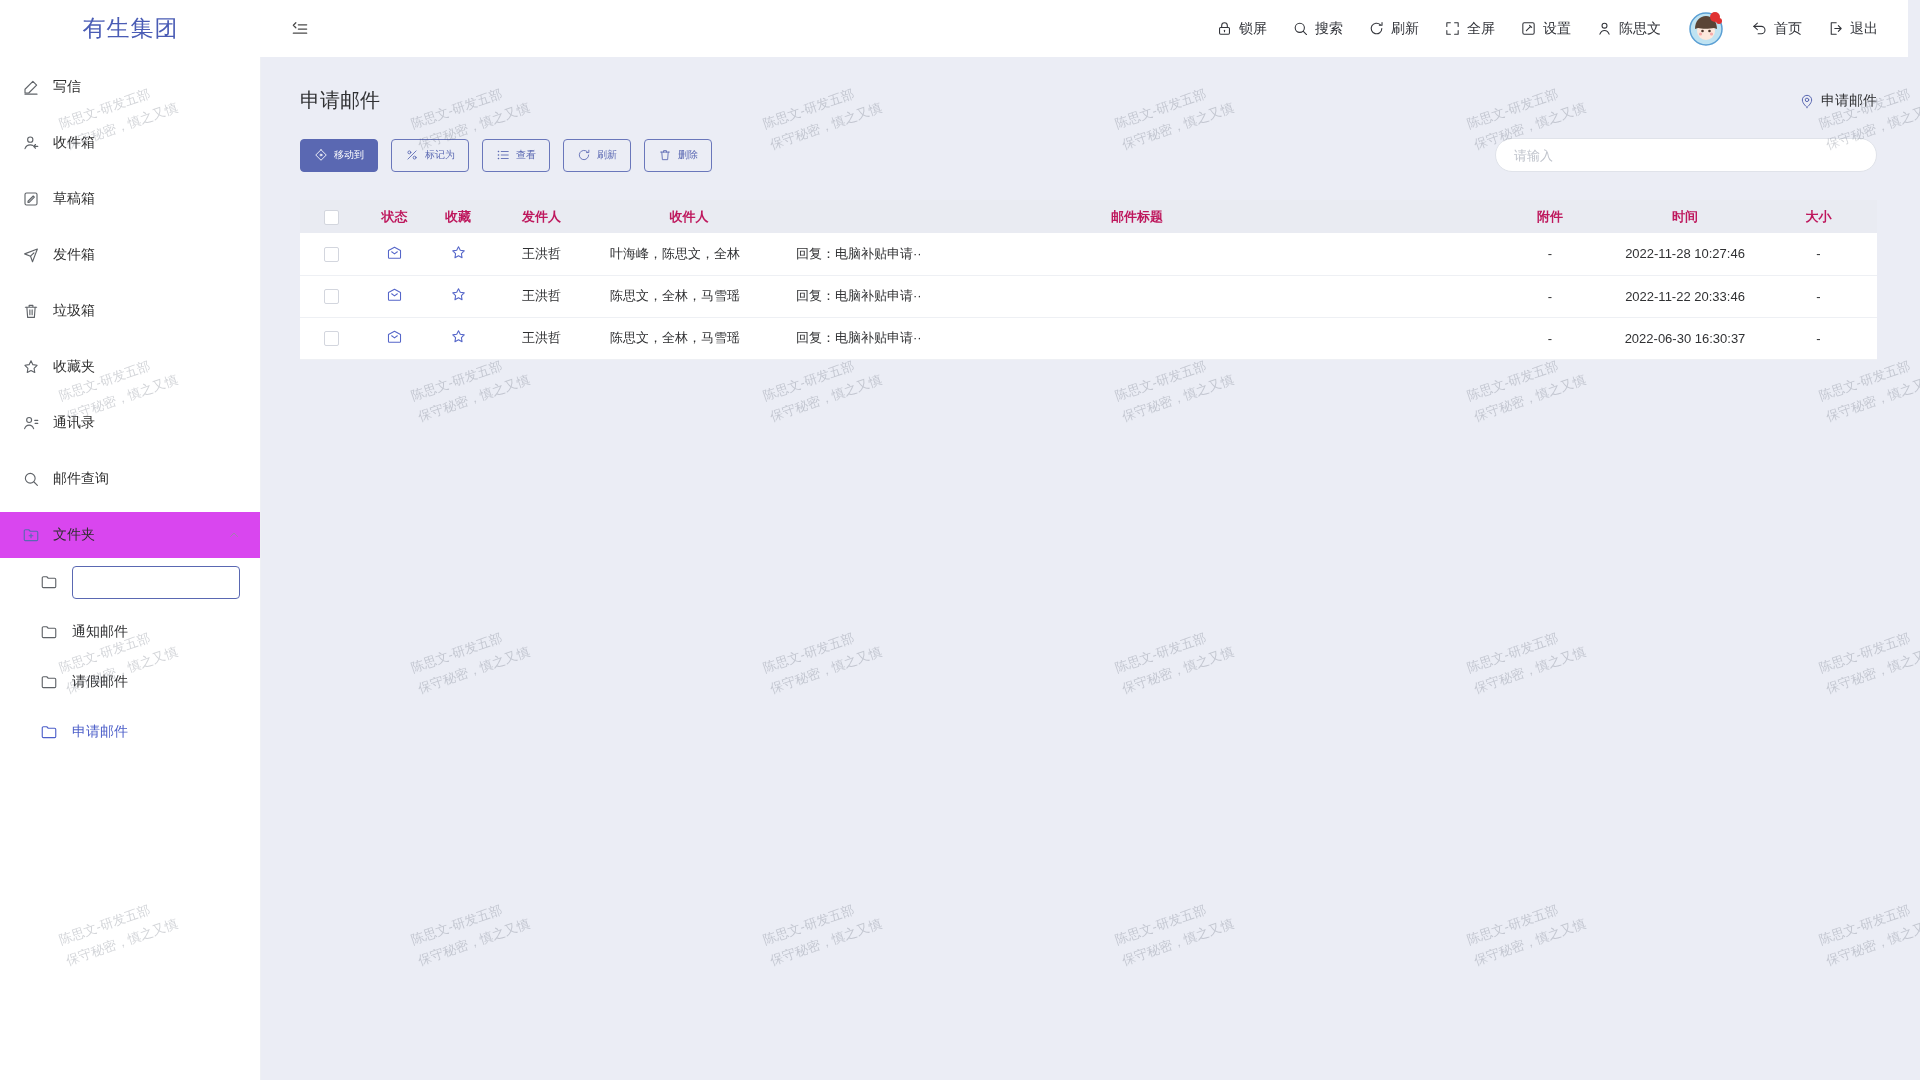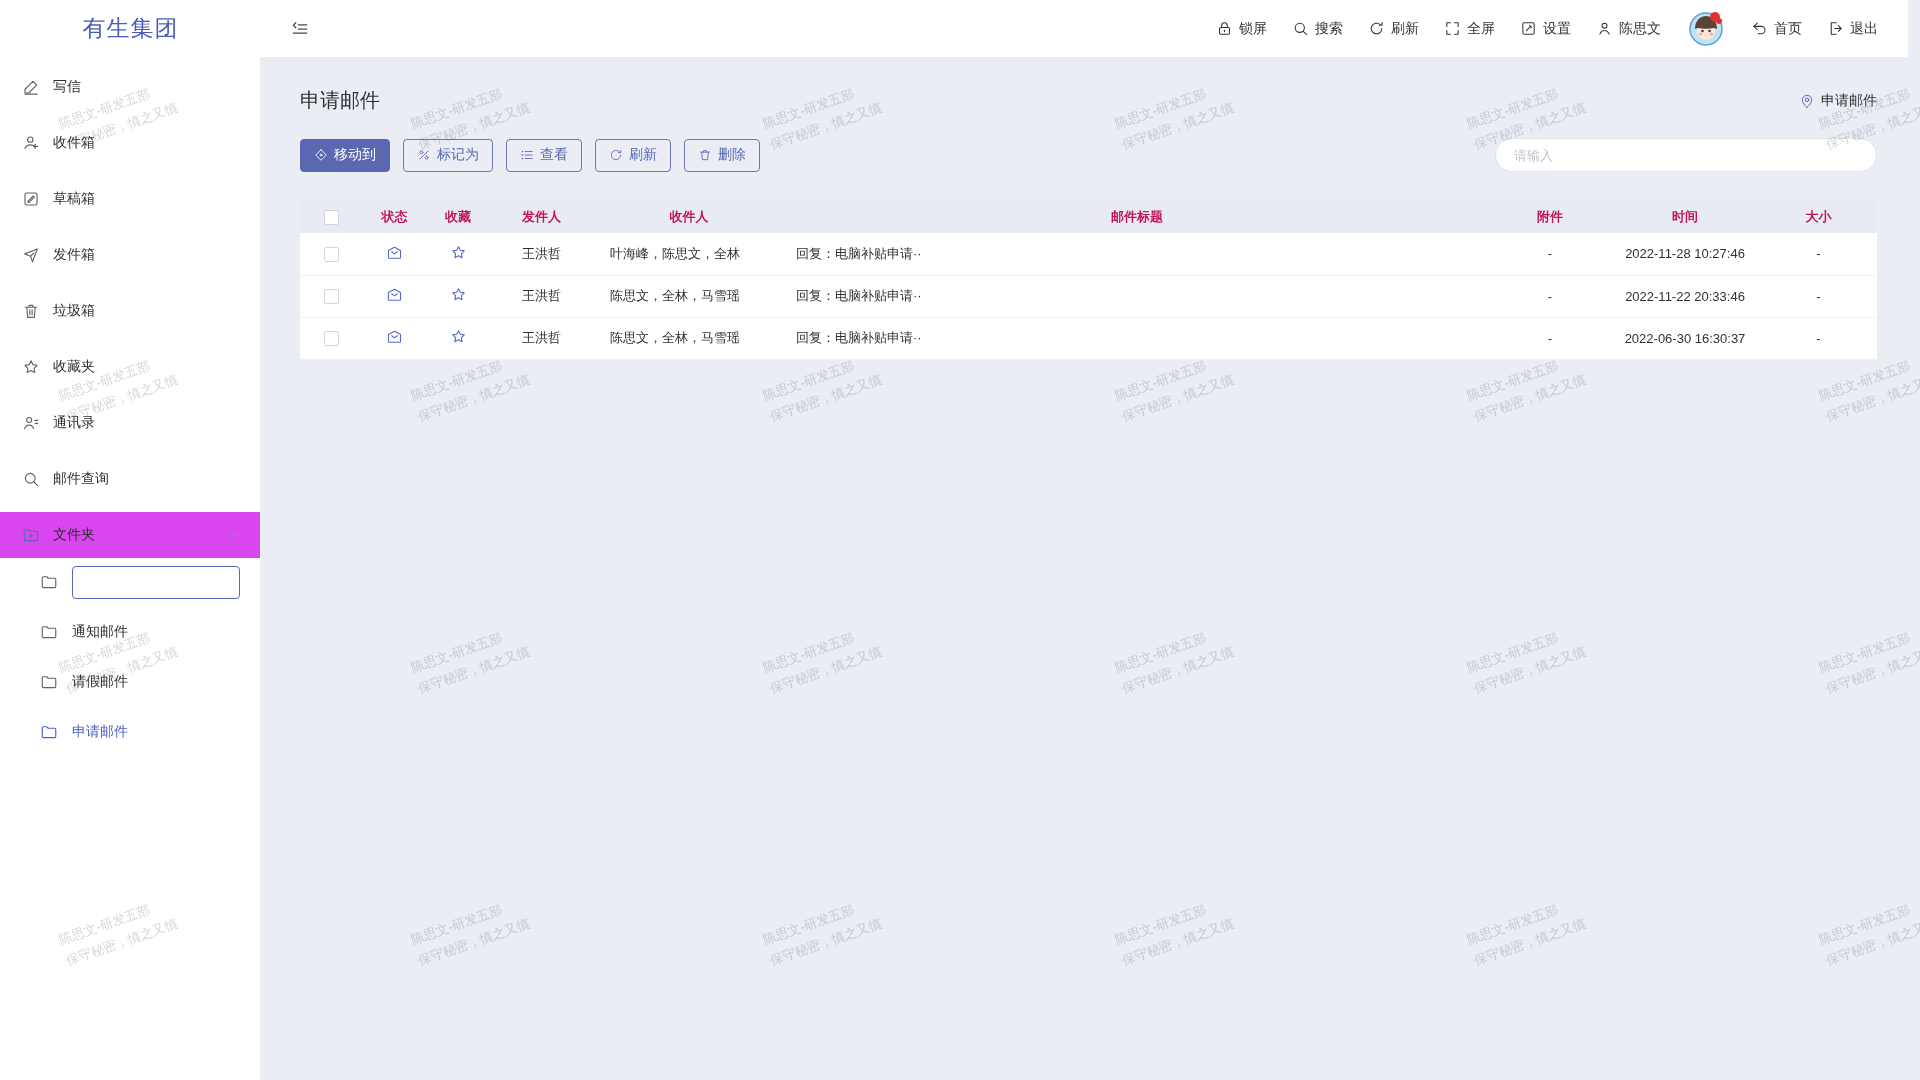--- a/index.html
+++ b/index.html
@@ -43,21 +43,21 @@
   .folder-child.active .ic { color:#4d5fc9; }
 
   
   .main { position:absolute; left:261px; top:57px; right:0; bottom:0; padding:0 43px 14px 39px; display:flex; flex-direction:column; }
   .page-head { display:flex; justify-content:space-between; align-items:center; margin-top:30px; }
   .page-title { font-size:20px; font-weight:500; color:#303133; }
   .breadcrumb { display:flex; align-items:center; gap:6px; font-size:14px; color:#303133; cursor:pointer; }
   .breadcrumb svg { width:16px; height:16px; color:#5a68b2; }
 
   .toolbar { display:flex; align-items:center; margin-top:24px; }
-  .btn { height:33px; padding:0 13px; border-radius:4px; border:1px solid #6a77bb; color:#5a68b2; background:transparent; font-size:14px; font-family:inherit; display:inline-flex; align-items:center; gap:6px; margin-right:13px; cursor:pointer; }
+  .btn { height:33px; padding:0 13px; border-radius:4px; border:1px solid #6a77bb; color:#5a68b2; background:transparent; font-size:10px; font-family:inherit; display:inline-flex; align-items:center; gap:6px; margin-right:13px; cursor:pointer; }
   .btn svg { width:14px; height:14px; }
   .btn.primary { background:#5a68b2; border-color:#5a68b2; color:#fff; }
   .search-wrap { margin-left:auto; }
   .search { width:382px; height:34px; border-radius:17px; border:1px solid #e0e3ea; background:#fff; padding:0 18px; font-size:13px; color:#303133; outline:none; font-family:inherit; }
   .search::placeholder { color:#c0c4cc; }
 
   .table-wrap { margin-top:28px; }
   table { width:100%; border-collapse:collapse; table-layout:fixed; }
   thead tr { height:33px; background:#e9ebf2; }
   th { font-size:13px; color:#be185d; font-weight:700; text-align:center; }

